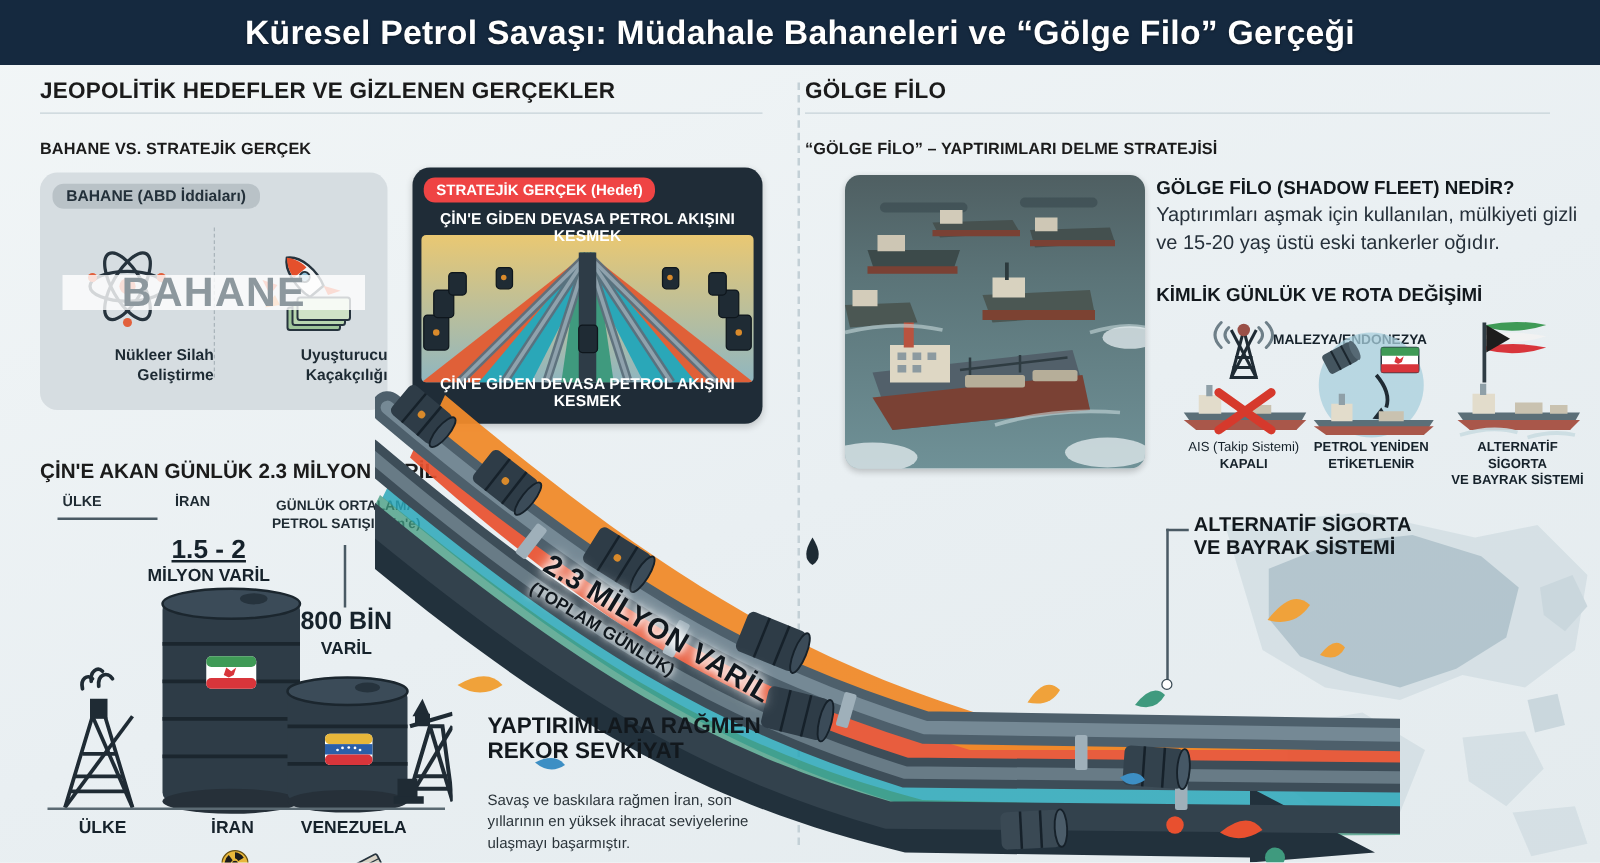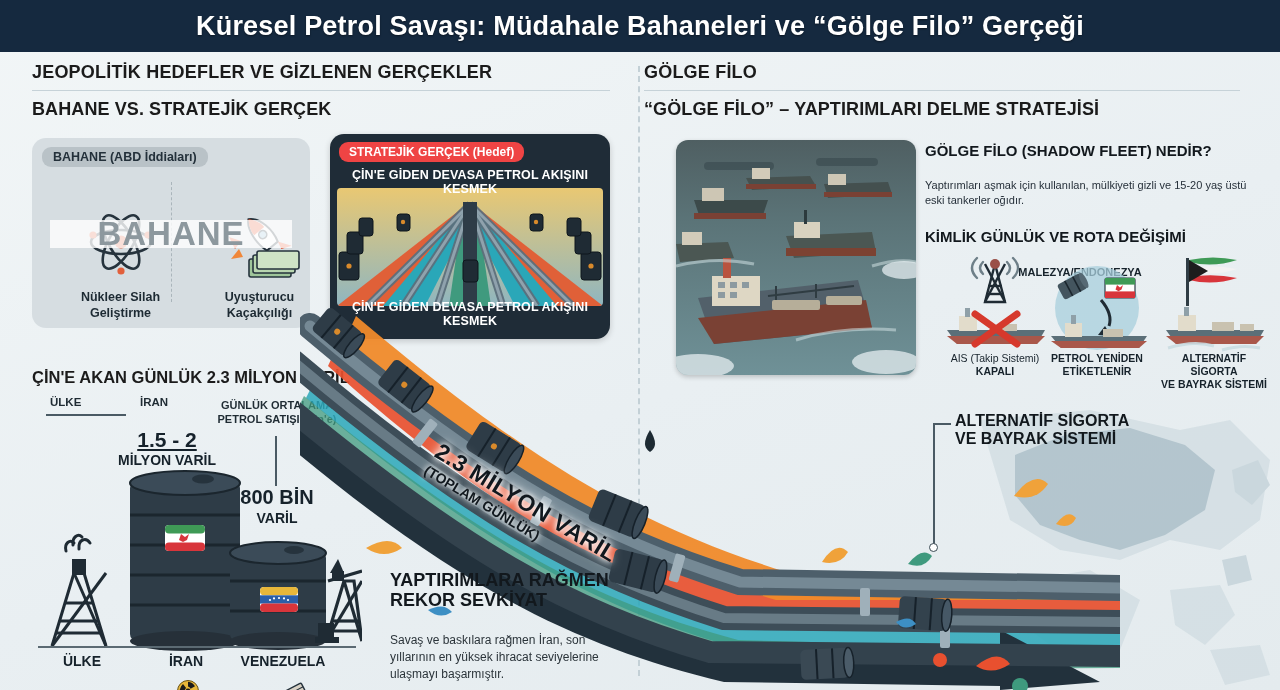--- a/index.html
+++ b/index.html
@@ -22,31 +22,31 @@
     opacity:.55; pointer-events:none; }
 
   
   .col-left  { position:absolute; left:32px; top:62px; width:578px; }
   .col-right { position:absolute; left:644px; top:62px; width:596px; }
   .divider { position:absolute; left:638px; top:66px; width:0; height:610px;
     border-left:2px dashed #c3d0d6; }
 
   .sec-head { font-size:18px; font-weight:bold; color:#1b1b1b; letter-spacing:.2px;
     padding-bottom:7px; border-bottom:1.5px solid #c6d2d8; width:100%; }
-  .sub-head { font-size:18px; font-weight:bold; color:#1b1b1b; margin-top:8px;
+  .sub-head { font-size:13px; font-weight:bold; color:#1b1b1b; margin-top:20px;
     letter-spacing:.1px; }
 
   
   .bahane-card { position:absolute; left:32px; top:138px; width:278px; height:190px;
     background:#d6dde1; border-radius:14px; }
   .bahane-tag { position:absolute; left:10px; top:9px; background:#b9c2c7;
     border-radius:9px; padding:3px 11px; font-size:12.5px; font-weight:bold; color:#23303a; }
   .bahane-split { position:absolute; left:139px; top:44px; height:120px;
     border-left:1.5px dashed #aab5bb; }
-  .bahane-col { position:absolute; top:56px; width:139px; text-align:center;margin-left:19px; }
+  .bahane-col { position:absolute; top:43px; width:139px; text-align:right; }
   .bahane-col.l { left:0; } .bahane-col.r { left:139px; }
   .bahane-ico { height:96px; display:flex; align-items:center; justify-content:center; }
   .bahane-lbl { font-size:12.5px; font-weight:bold; color:#1d2a33; line-height:1.25; }
   .watermark { position:absolute; left:18px; top:82px; width:242px; height:28px;
     background:rgba(255,255,255,.80); display:flex; align-items:center; justify-content:center; }
   .watermark span { font-size:33px; font-weight:bold; color:#8d989e; letter-spacing:1px; }
 
   
   .strat-card { position:absolute; left:330px; top:134px; width:280px; height:205px;
     background:#1f2c37; border-radius:14px; overflow:hidden;
@@ -91,21 +91,21 @@
   .record { position:absolute; left:390px; top:570px; width:225px; }
   .record h3 { font-size:18px; font-weight:bold; color:#12181d; line-height:1.12; }
   .record p { font-size:12px; color:#2b343a; line-height:1.42; margin-top:22px; }
 
   
   .fleet-photo { position:absolute; left:676px; top:140px; width:240px; height:235px;
     border-radius:12px; overflow:hidden; box-shadow:0 2px 5px rgba(0,0,0,.2); }
 
   .what-block { position:absolute; left:925px; top:142px; width:340px; }
   .what-block h4 { font-size:15px; font-weight:bold; color:#12181d; }
-  .what-block p { font-size:11px; color:#26303a; line-height:1.38; margin-top:19px; }
+  .what-block p { font-size:16px; color:#26303a; line-height:1.38; margin-top:3px; }
 
   .hide-head { position:absolute; left:925px; top:228px; font-size:15px;
     font-weight:bold; color:#12181d; }
   .icon3 { position:absolute; left:925px; top:252px; width:345px; height:140px; }
   .icon3 .cell { position:absolute; top:0; width:112px; text-align:center; }
   .icon3 .art { height:100px; display:flex; align-items:flex-end; justify-content:center; }
   .icon3 .cap { font-size:10.5px; font-weight:bold; color:#16222b; line-height:1.25; }
   .icon3 .cap .reg { font-weight:normal; }
   .mal-lbl { position:absolute; left:1015px; top:266px; width:130px; text-align:center;
     font-size:11px; font-weight:bold; color:#16222b; }

